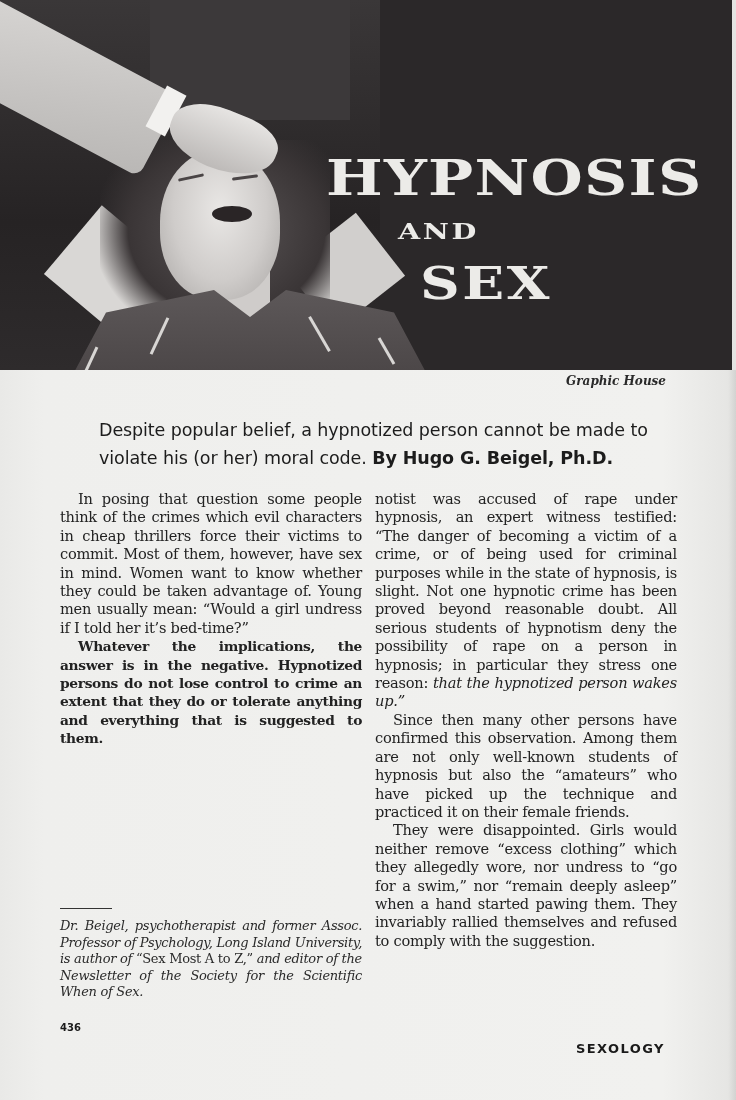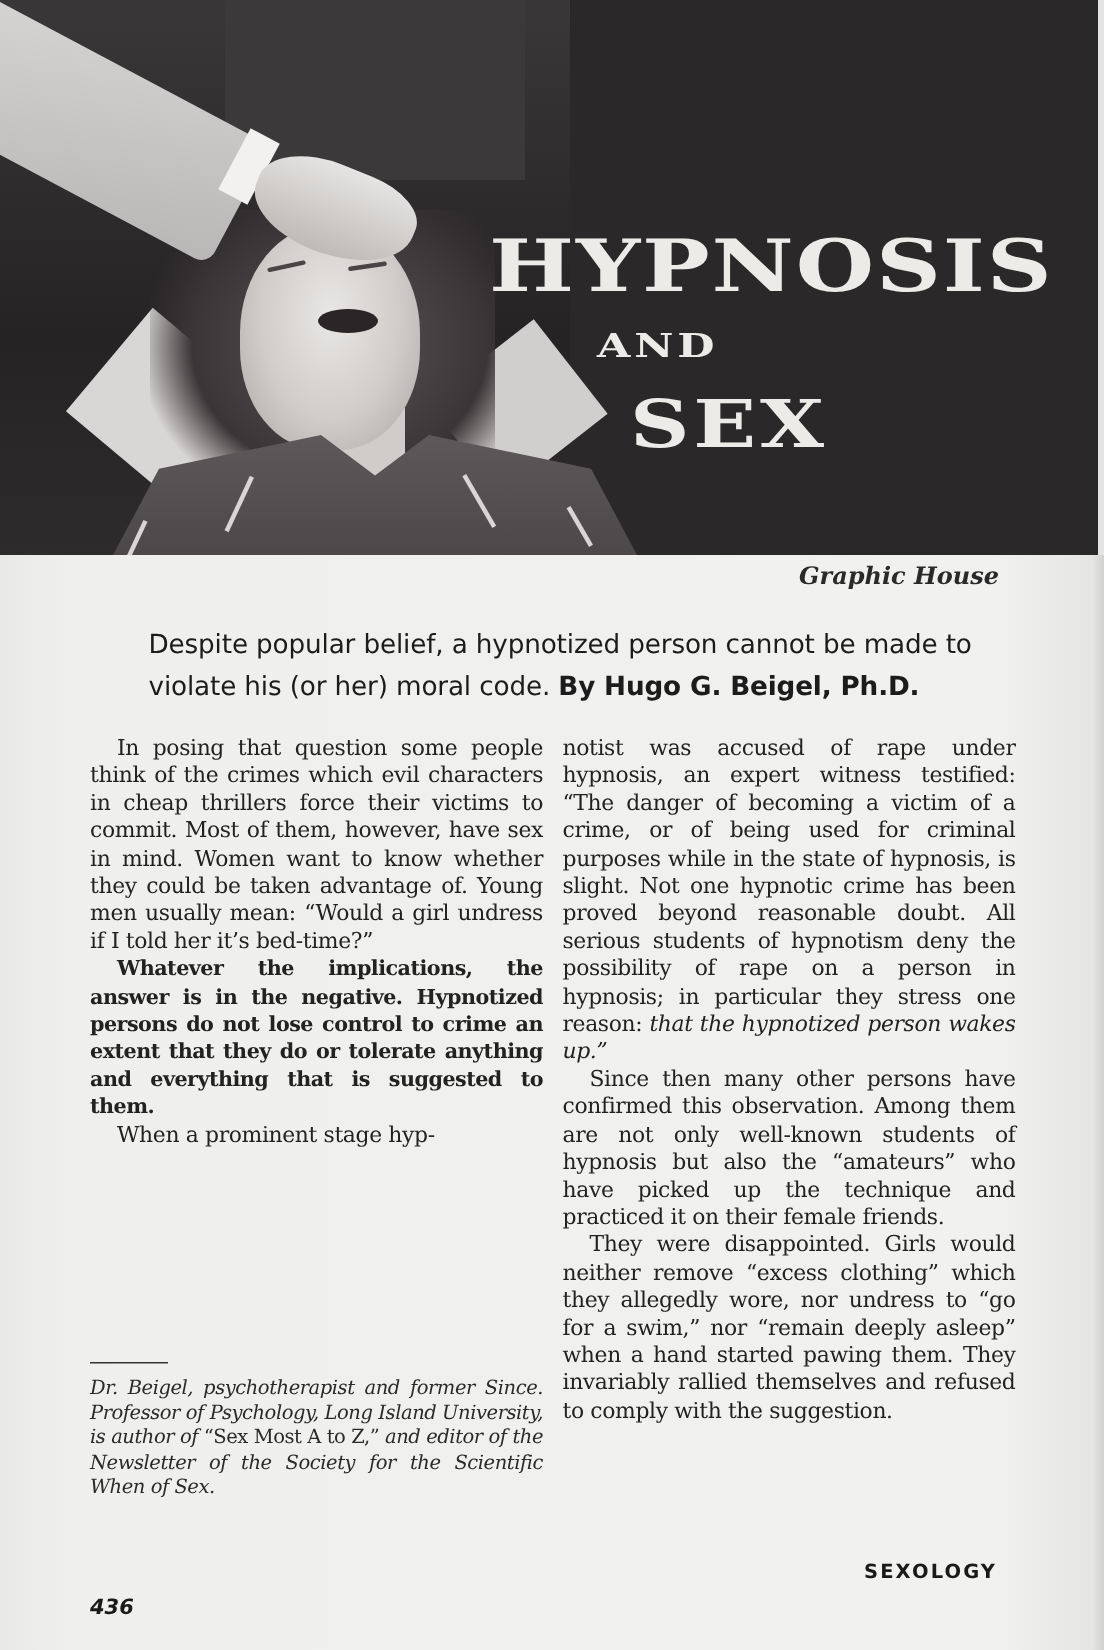--- a/index.html
+++ b/index.html
@@ -98,21 +98,21 @@
       position: absolute; left: 80px; top: 68px; font-size: 22px; line-height: 26px;
       transform: scaleX(1.3); transform-origin: 0 0;
     }
     .title-sex {
       position: absolute; left: 102px; top: 108px; font-size: 44px; line-height: 52px;
       transform: scaleX(1.25); transform-origin: 0 0;
     }
     .credit {
       position: absolute; right: 70px; top: 374px;
       font-family: "DejaVu Serif", serif; font-style: italic; font-weight: bold;
-      font-size: 16px; color: #2a2a2a;
+      font-size: 12px; color: #2a2a2a;
     }
     .dek {
       position: absolute; left: 99px; top: 416px; width: 600px;
       font-family: "DejaVu Sans", sans-serif; font-size: 17.5px; line-height: 28px;
       color: #1c1c1c; letter-spacing: -0.1px;
     }
     .dek .byline { font-weight: bold; }
     .col {
       position: absolute; top: 490px; width: 302px;
       font-family: "DejaVu Serif", serif; font-size: 14.6px; line-height: 18.4px;
@@ -132,22 +132,22 @@
       position: absolute; left: 60px; top: 908px; width: 52px; height: 1px; background: #333;
     }
     .footnote {
       position: absolute; left: 60px; top: 918px; width: 302px;
       font-family: "DejaVu Serif", serif; font-style: italic;
       font-size: 13px; line-height: 16.6px; color: #2a2a2a; text-align: justify;
       letter-spacing: -0.3px;
     }
     .footnote .up { font-style: normal; }
     .folio {
-      position: absolute; left: 60px; top: 1064px;
-      font-family: "DejaVu Sans", sans-serif; font-weight: bold; font-size: 14px; color: #1a1a1a; font-style: italic;
+      position: absolute; left: 60px; top: 1022px;
+      font-family: "DejaVu Sans", sans-serif; font-weight: bold; font-size: 10px; color: #1a1a1a;
     }
     .magname {
       position: absolute; left: 576px; top: 1041px;
       font-family: "DejaVu Sans", sans-serif; font-weight: bold; font-size: 13px;
       letter-spacing: 1.4px; color: #1a1a1a;
     }
   </style>
 </head>
 <body>
 
@@ -183,26 +183,25 @@
   <div class="credit">Graphic House</div>
 
   <div class="dek">
     <span>Despite popular belief, a hypnotized person cannot be made to violate his (or her) moral code.</span>
     <span class="byline">By Hugo G. Beigel, Ph.D.</span>
   </div>
 
   <div class="col col-left">
     <p class="indent">In posing that question some people think of the crimes which evil characters in cheap thrillers force their victims to commit. Most of them, however, have sex in mind. Women want to know whether they could be taken advantage of. Young men usually mean: “Would a girl undress if I told her it’s bed-time?”</p>
     <p class="indent bold-para">Whatever the implications, the answer is in the negative. Hypnotized persons do not lose control to crime an extent that they do or tolerate anything and everything that is suggested to them.</p>
-    <p class="indent">When a prominent stage hyp-</p>
   </div>
 
   <div class="footnote-rule"></div>
   <div class="footnote">
-    <span>Dr. Beigel, psychotherapist and former Since. Professor of Psychology, Long Island University, is author of </span><span class="up">“Sex Most A to Z,”</span><span> and editor of the Newsletter of the Society for the Scientific When of Sex.</span>
+    <span>Dr. Beigel, psychotherapist and former Assoc. Professor of Psychology, Long Island University, is author of </span><span class="up">“Sex Most A to Z,”</span><span> and editor of the Newsletter of the Society for the Scientific When of Sex.</span>
   </div>
 
   <div class="col col-right">
     <p><span>notist was accused of rape under hypnosis, an expert witness testified: “The danger of becoming a victim of a crime, or of being used for criminal purposes while in the state of hypnosis, is slight. Not one hypnotic crime has been proved beyond reasonable doubt. All serious students of hypnotism deny the possibility of rape on a person in hypnosis; in particular they stress one reason: </span><span class="ital">that the hypnotized person wakes up.”</span></p>
     <p class="indent">Since then many other persons have confirmed this observation. Among them are not only well-known students of hypnosis but also the “amateurs” who have picked up the technique and practiced it on their female friends.</p>
     <p class="indent">They were disappointed. Girls would neither remove “excess clothing” which they allegedly wore, nor undress to “go for a swim,” nor “remain deeply asleep” when a hand started pawing them. They invariably rallied themselves and refused to comply with the suggestion.</p>
   </div>
 
   <div class="folio">436</div>
   <div class="magname">SEXOLOGY</div>

